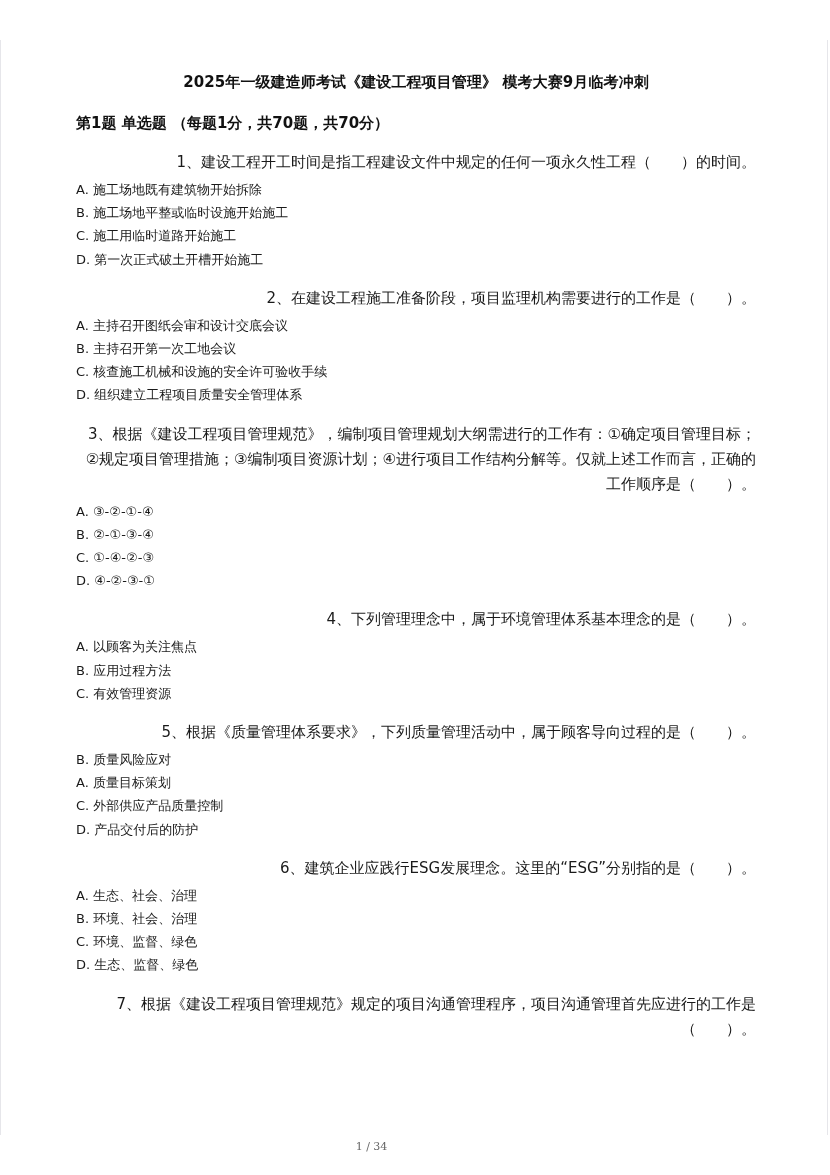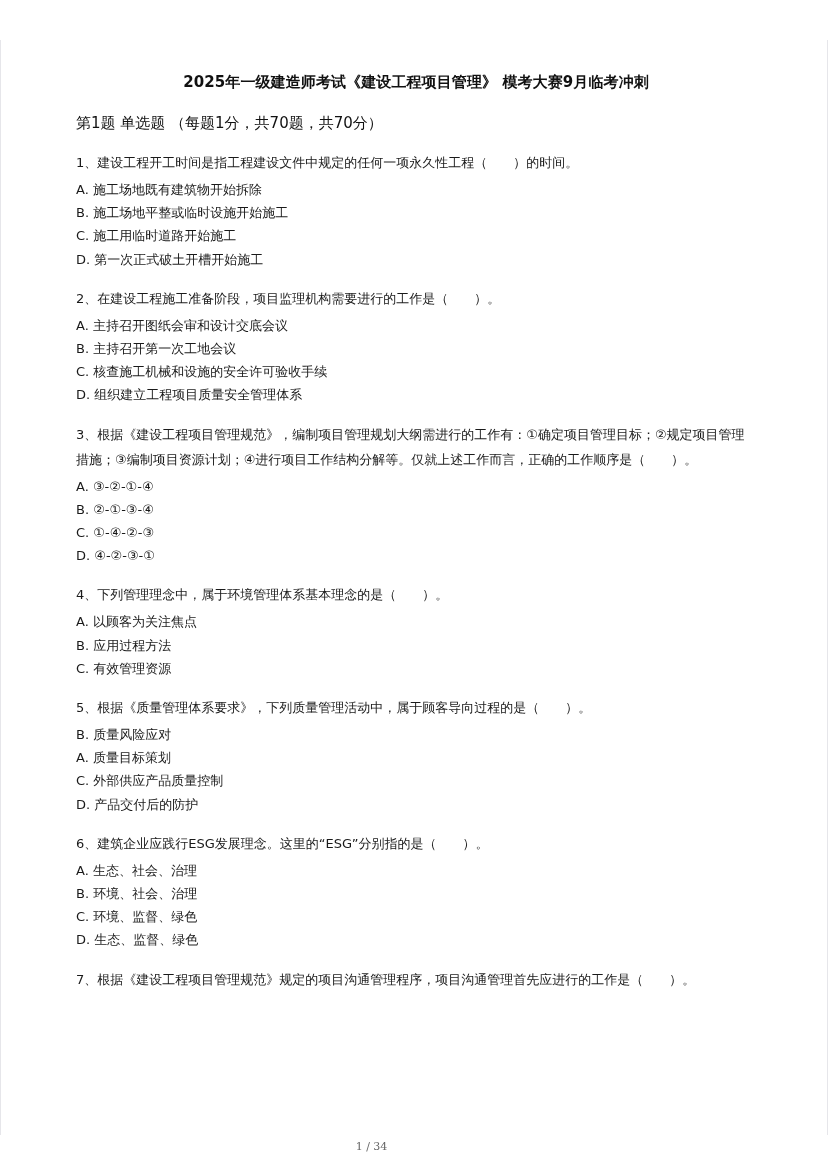--- a/index.html
+++ b/index.html
@@ -3,24 +3,24 @@
 <meta charset="utf-8">
 <style>
   html, body { margin: 0; padding: 0; background: #ffffff; }
   body { width: 830px; height: 1175px; position: relative; overflow: hidden;
          font-family: "DejaVu Sans", "Liberation Sans", sans-serif; color: #1a1a1a; }
   .page { position: absolute; left: 0; top: 40px; width: 828px; height: 1095px;
           border-left: 1px solid #e6e6ea; border-right: 1px solid #e6e6ea; box-sizing: border-box; }
   .content { position: absolute; left: 75px; top: 28px; width: 680px; }
   .doc-title { font-weight: bold; font-size: 15px; line-height: 28px; text-align: center;
                margin: 0 0 0 -10px; width: 700px; letter-spacing: 0.1px; color: #111; white-space: nowrap; }
-  .section-title { font-weight: normal; font-size: 15px; line-height: 22px; margin-top: 16px; color: #111; }
+  .section-title { font-weight: bold; font-size: 15px; line-height: 22px; margin-top: 16px; color: #111; }
   .question { margin-top: 15px; }
   .question.first { margin-top: 16px; }
-  .q-stem { font-size: 13px; line-height: 25px; margin: 0 0 3px 0; }
+  .q-stem { font-size: 15px; line-height: 25px; margin: 0 0 3px 0; text-align: right; }
   .q-option { font-size: 13px; line-height: 23.2px; margin: 0; }
   .footer { position: absolute; left: 0; top: 1140px; width: 743px; text-align: center;
             font-family: "DejaVu Serif", "Liberation Serif", serif; font-size: 11px; color: #666; }
 </style>
 </head>
 <body>
 
 <div class="page">
   <div class="content">
     <div class="doc-title">2025年一级建造师考试《建设工程项目管理》 模考大赛9月临考冲刺</div>

